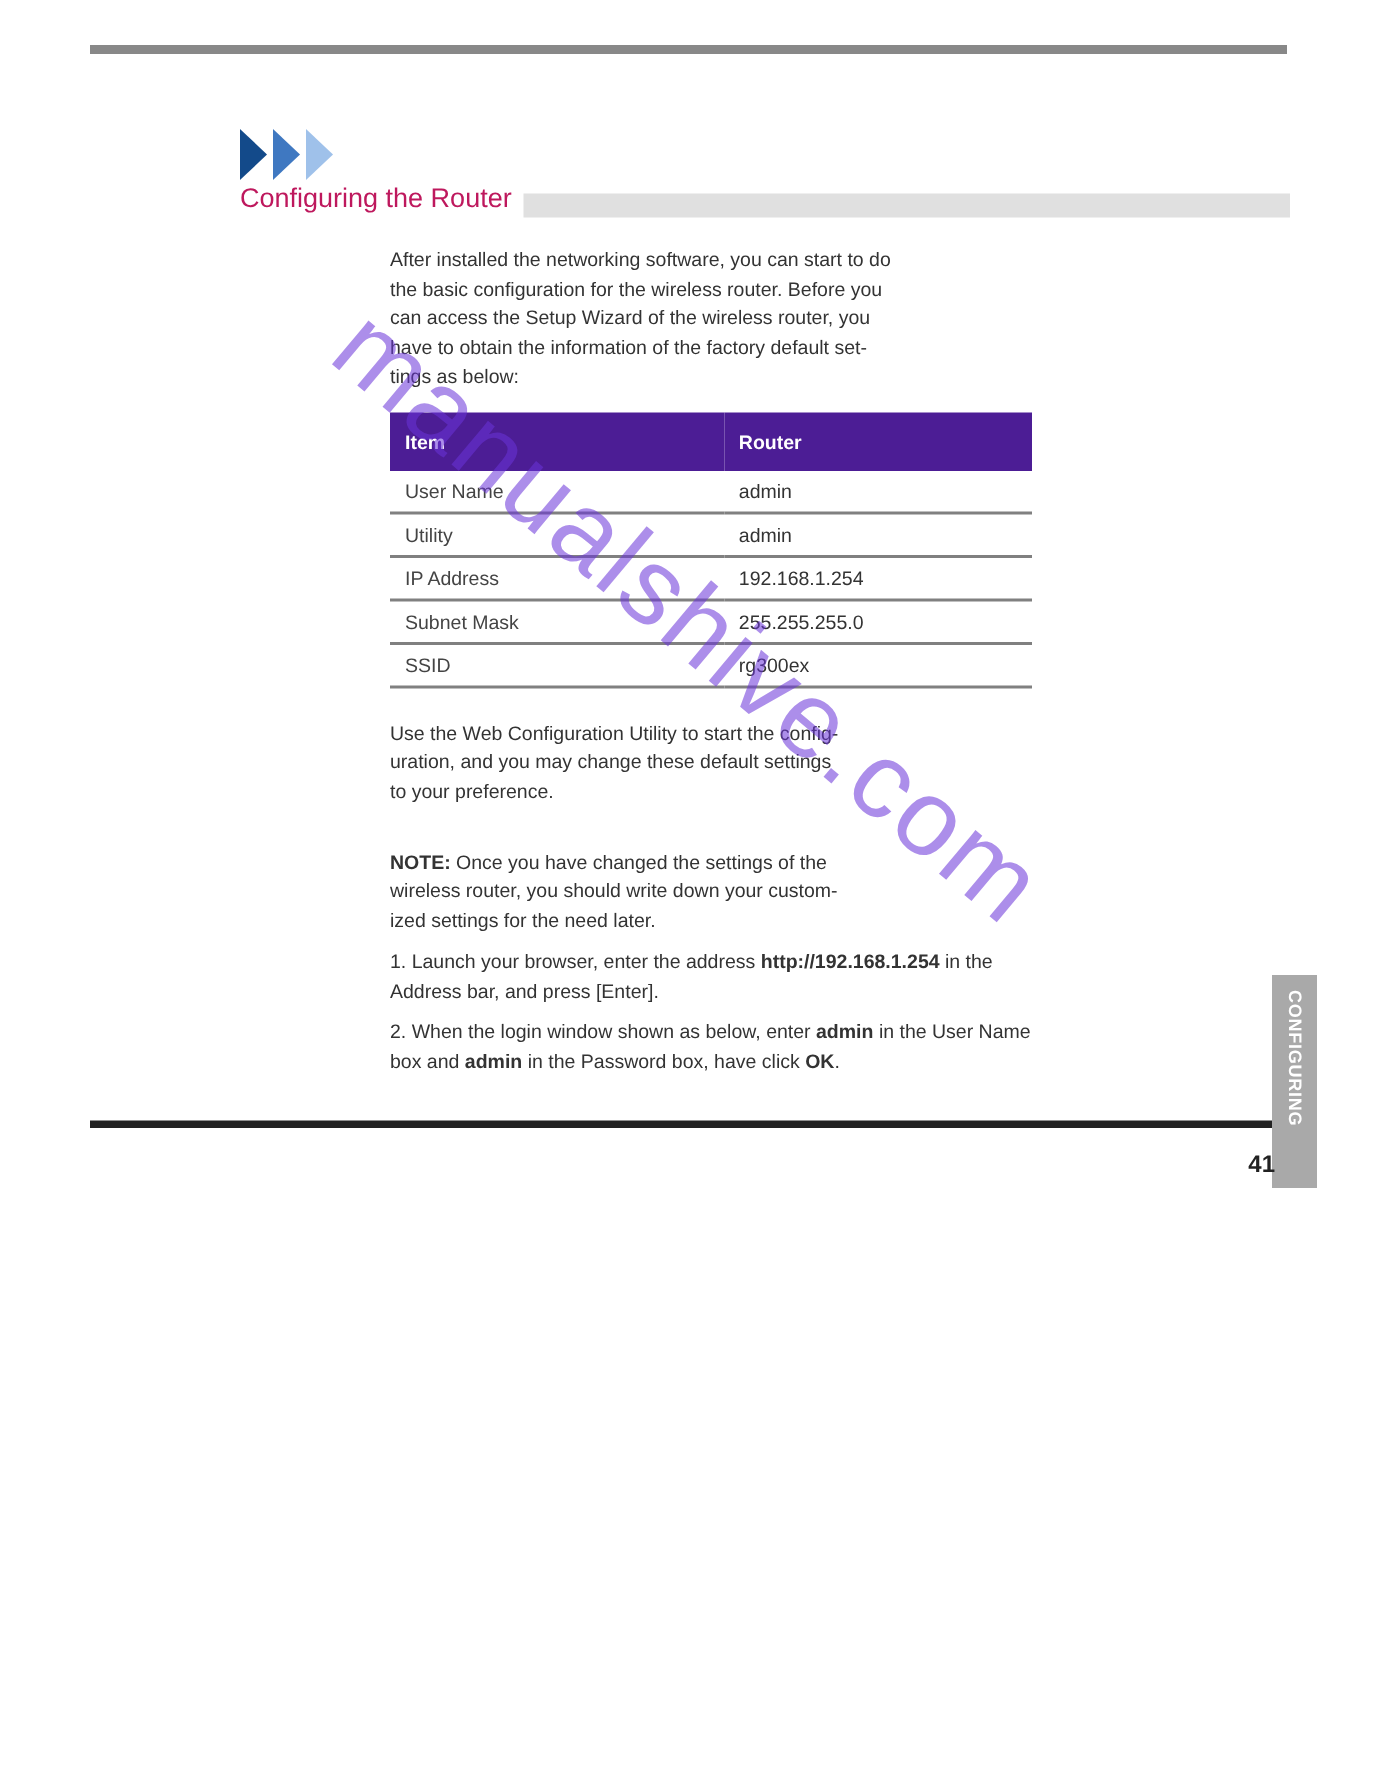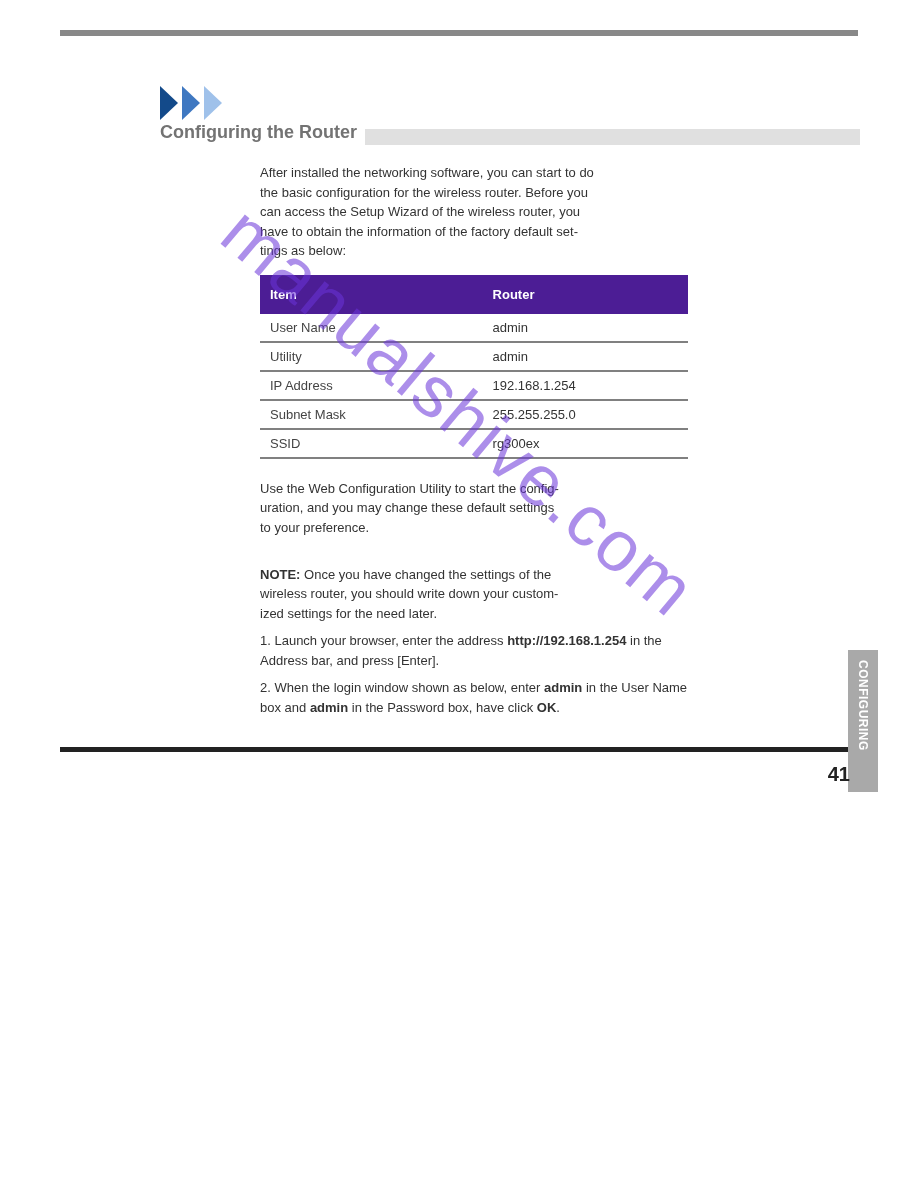--- a/index.html
+++ b/index.html
@@ -33,22 +33,22 @@
   .arrows svg { display:block; }
   .section-head {
     display:flex;
     align-items:flex-end;
     margin-left:160px;
     margin-right:58px;
     margin-top:-4px;
   }
   .section-title {
     font-size:18px;
-    font-weight:bold;
-    color:#737373;
+    font-weight:normal;
+    color:#be185d;
     white-space:nowrap;
     padding-right:8px;
     padding-bottom:2px;
   }
   .section-bar {
     flex:1;
     height:16px;
     background:#e0e0e0;
   }
   .content-indent {
@@ -97,21 +97,21 @@
     white-space:nowrap;
     font-size:12px;
     font-weight:bold;
     color:#fff;
     letter-spacing:0.5px;
   }
   .pgnum {
     position:absolute;
     right:68px;
     bottom:6px;
-    font-size:20px;
+    font-size:16px;
     font-weight:bold;
     color:#222;
   }
   .note { font-weight:bold; }
   
   .watermark {
     position:absolute;
     left:50%;
     top:50%;
     transform: translate(-50%,-50%) rotate(40deg);

